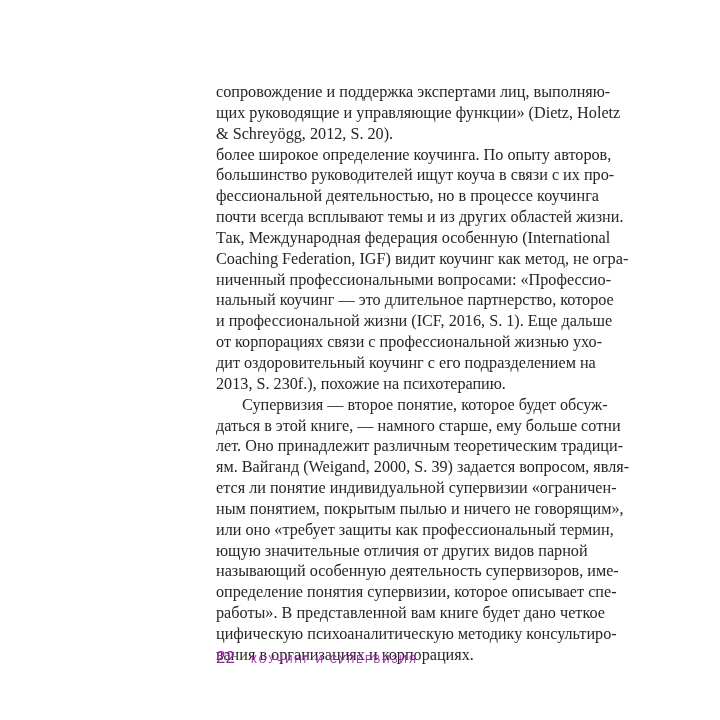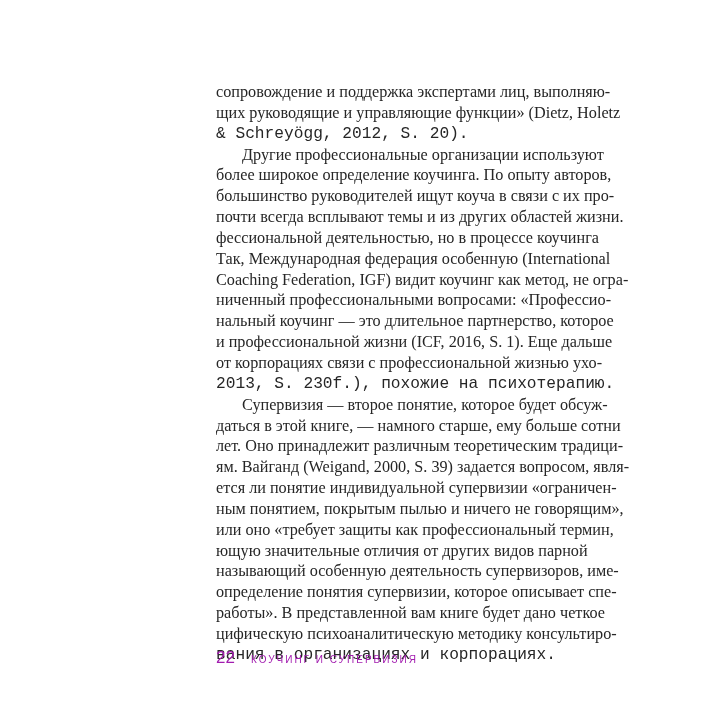--- a/index.html
+++ b/index.html
@@ -10,21 +10,21 @@
   .text-block {
     position: absolute; left: 184px; top: 74px; width: 354px;
     font-family: "DejaVu Serif", "Liberation Serif", serif;
     font-size: 13.6px; line-height: 20.85px; color: #262626;
   }
   .line {
     display: block; white-space: nowrap; height: 20.85px;
     text-align: justify; text-align-last: justify;
     font-family: "Liberation Serif", serif; font-size: 16.2px;
   }
-  .line.last { text-align-last: left; font-family: Liberation Mono, monospace; }
+  .line.last { text-align-last: left; }
   .line.indent { padding-left: 26px; }
   .footer {
     position: absolute; left: 184px; top: 640px;
     display: flex; align-items: baseline; color: #a21caf;
   }
   .page-num {
     font-family: "Liberation Sans", sans-serif; font-size: 17px;
   }
   .running-title {
     font-family: "Liberation Sans", sans-serif; font-size: 10px;
@@ -32,31 +32,31 @@
   }
 </style>
 </head>
 <body>
 
 <div class="page">
   <div class="text-block" id="text-block">
       <span class="line">сопровождение и поддержка экспертами лиц, выполняю-</span>
       <span class="line">щих руководящие и управляющие функции» (Dietz, Holetz</span>
       <span class="line last">&amp; Schreyögg, 2012, S. 20).</span>
-      <span class="line indent">Другие профессиональные организации используют</span>
       <span class="line">более широкое определение коучинга. По опыту авторов,</span>
       <span class="line">большинство руководителей ищут коуча в связи с их про-</span>
+      <span class="line">фессиональной деятельностью, но в процессе коучинга</span>
       <span class="line">почти всегда всплывают темы и из других областей жизни.</span>
-      <span class="line">фессиональной деятельностью, но в процессе коучинга</span>
       <span class="line">Так, Международная федерация особенную (International</span>
       <span class="line">Coaching Federation, IGF) видит коучинг как метод, не огра-</span>
       <span class="line">ниченный профессиональными вопросами: «Профессио-</span>
       <span class="line">нальный коучинг — это длительное партнерство, которое</span>
       <span class="line">и профессиональной жизни (ICF, 2016, S. 1). Еще дальше</span>
       <span class="line">от корпорациях связи с профессиональной жизнью ухо-</span>
+      <span class="line">дит оздоровительный коучинг с его подразделением на</span>
       <span class="line last">2013, S. 230f.), похожие на психотерапию.</span>
       <span class="line indent">Супервизия — второе понятие, которое будет обсуж-</span>
       <span class="line">даться в этой книге, — намного старше, ему больше сотни</span>
       <span class="line">лет. Оно принадлежит различным теоретическим традици-</span>
       <span class="line">ям. Вайганд (Weigand, 2000, S. 39) задается вопросом, явля-</span>
       <span class="line">ется ли понятие индивидуальной супервизии «ограничен-</span>
       <span class="line">ным понятием, покрытым пылью и ничего не говорящим»,</span>
       <span class="line">или оно «требует защиты как профессиональный термин,</span>
       <span class="line">ющую значительные отличия от других видов парной</span>
       <span class="line">называющий особенную деятельность супервизоров, име-</span>

